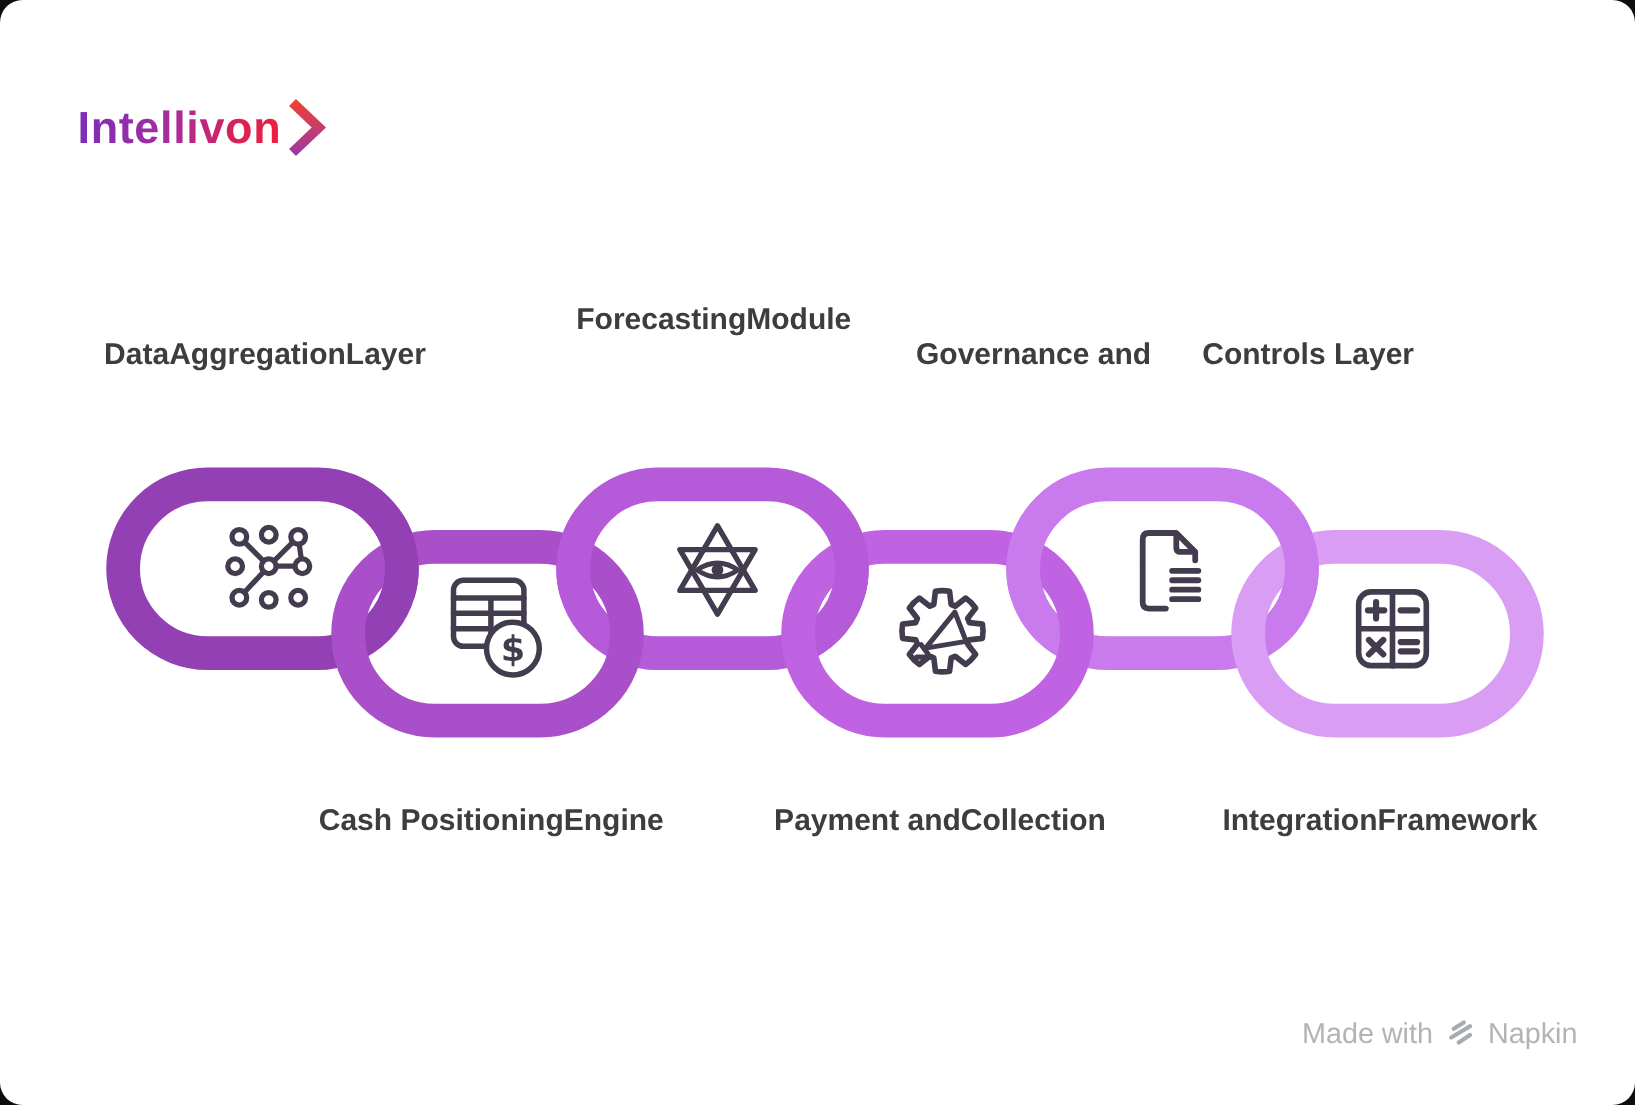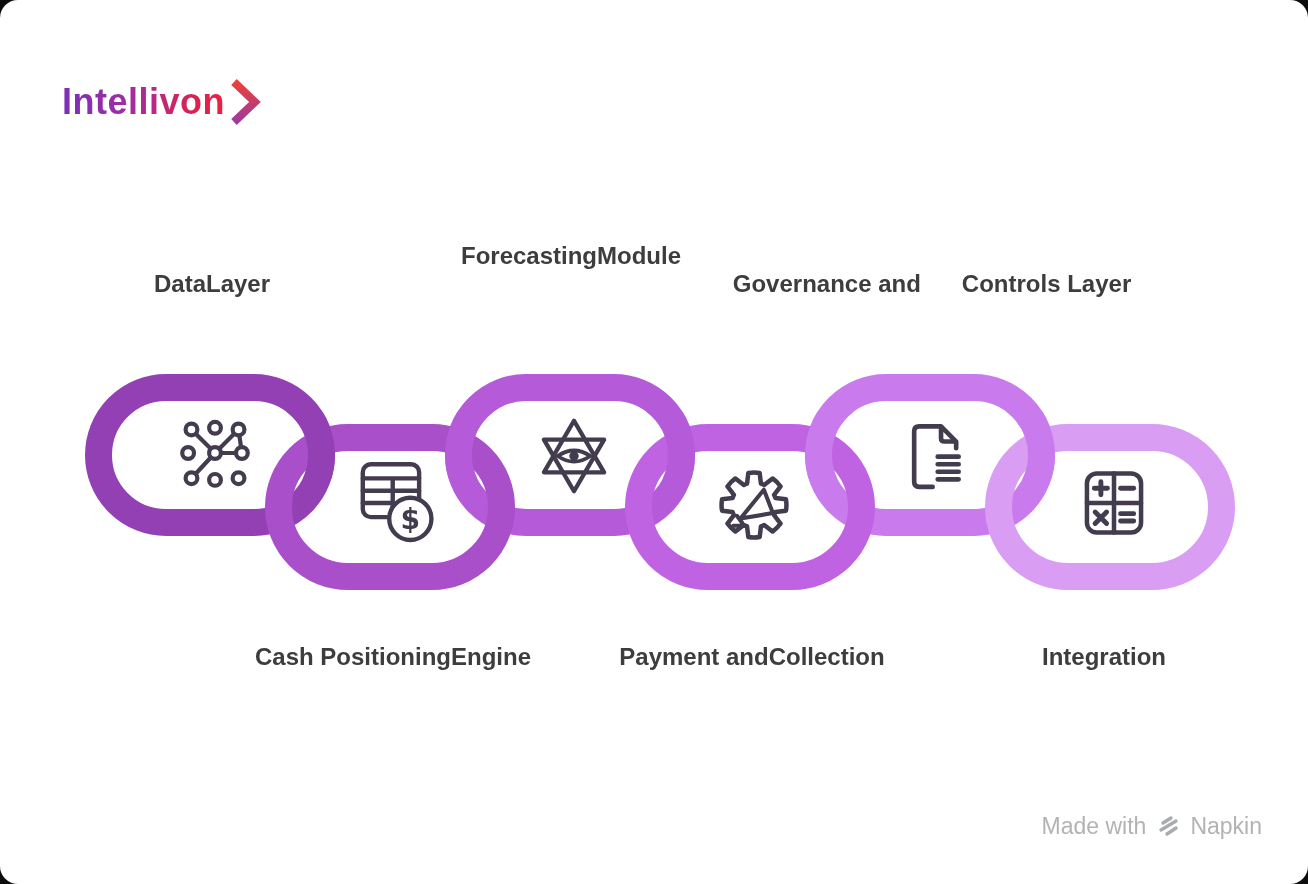--- a/index.html
+++ b/index.html
@@ -172,20 +172,21 @@
         <path d="M26 32 H42 M34 24 V40"></path>
         <path d="M58 32 H74"></path>
         <path d="M27 61 L41 75 M41 61 L27 75"></path>
         <path d="M58 63 H74 M58 72 H74"></path>
       </g>
     </svg>
   </div>
 
   <div class="label" style="left:212px;bottom:582px;">
     <span>Data</span>
+    <span>Aggregation</span>
     <span>Layer</span>
   </div>
   <div class="label" style="left:571px;bottom:610px;">
     <span>Forecasting</span>
     <span>Module</span>
   </div>
   <div class="label" style="left:932px;bottom:582px;gap:41px;">
     <span>Governance and</span>
     <span>Controls Layer</span>
   </div>
@@ -193,20 +194,21 @@
   <div class="label" style="left:393px;top:638px;">
     <span>Cash Positioning</span>
     <span>Engine</span>
   </div>
   <div class="label" style="left:752px;top:638px;">
     <span>Payment and</span>
     <span>Collection</span>
   </div>
   <div class="label" style="left:1104px;top:638px;">
     <span>Integration</span>
+    <span>Framework</span>
   </div>
 
   <div class="watermark">
     <span>Made with</span>
     <svg width="26" height="26" viewBox="0 0 26 26">
       <g fill="none" stroke="#a8abaf" stroke-width="3.4" stroke-linecap="round">
         <path d="M8 10 L16 5"></path>
         <path d="M6 17 L21 8"></path>
         <path d="M12 21 L21 15"></path>
       </g>

